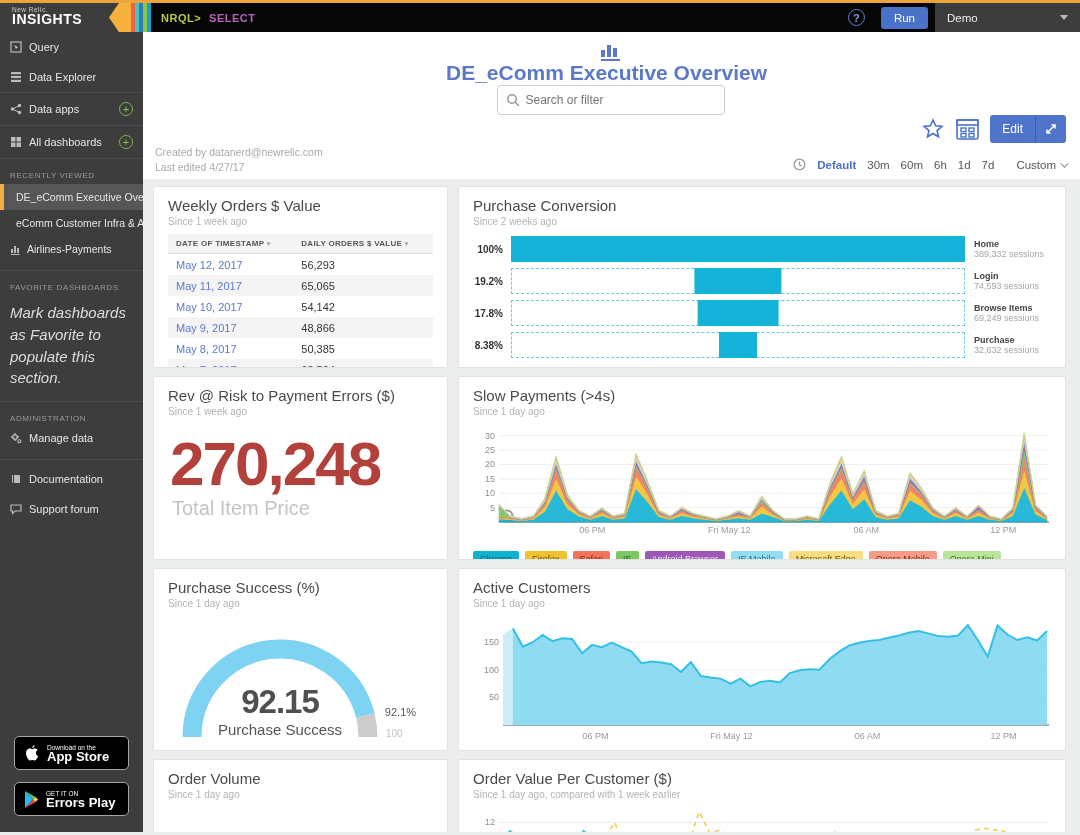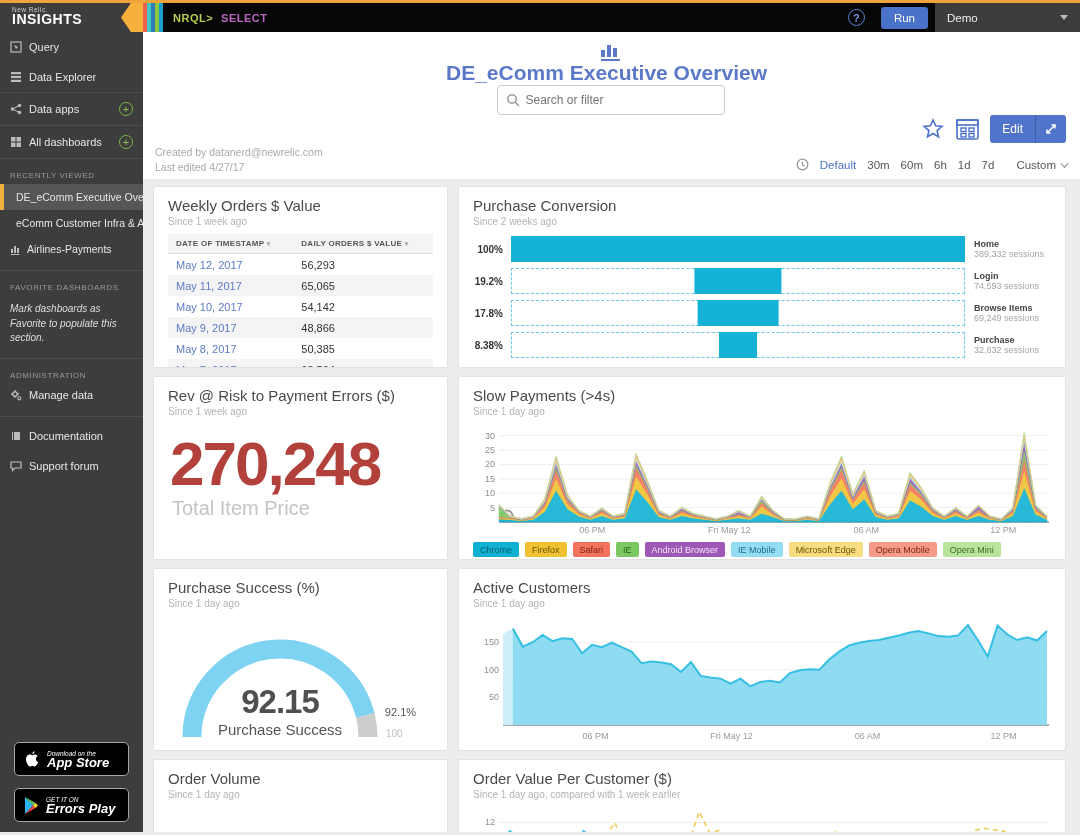--- a/index.html
+++ b/index.html
@@ -2,21 +2,21 @@
 <html><head>
 <meta charset="utf-8">
 <style>
   * { margin:0; padding:0; box-sizing:border-box; }
   html,body { background:#222; }
   body { font-family:"Liberation Sans", sans-serif; }
   .app { position:relative; width:1080px; height:835px; background:#eceeed; overflow:hidden; }
 
   
   .topbar { display:flex; height:32px; background:#060606; border-top:3px solid #eda43c; }
-  .brand-zone { position:relative; width:143px; background:#3d3d3d; flex:none; padding:3px 0 0 12px; }
+  .brand-zone { position:relative; width:131px; background:#3d3d3d; flex:none; padding:3px 0 0 12px; }
   .brand-small { font-size:6.5px; color:#cfcfcf; letter-spacing:.5px; }
   .brand-main { font-size:14px; font-weight:bold; color:#fff; letter-spacing:.5px; line-height:13px; }
   .stripes { position:absolute; right:-20px; top:0; height:29px; display:flex; z-index:3; }
   .stripe-chev { width:22px; height:29px; background:#f6b03c; clip-path:polygon(45% 0,100% 0,100% 100%,45% 100%,0 50%); }
   .stripe { width:4px; height:29px; }
   .nrql-zone { flex:1; display:flex; align-items:center; padding-left:30px; gap:8px; }
   .nrql-prompt { color:#b9cc4f; font-size:11px; font-weight:bold; letter-spacing:.5px; }
   .nrql-cmd { color:#b965c0; font-size:11px; font-weight:bold; letter-spacing:.5px; }
   .topbar-right { display:flex; align-items:center; flex:none; }
   .help-circle { width:17px; height:17px; border:1.5px solid #5d7fd3; border-radius:50%; color:#7d9ae0; font-size:11px; font-weight:bold; display:flex; align-items:center; justify-content:center; margin-right:16px; cursor:pointer; }
@@ -31,42 +31,42 @@
 
   
   .side-item { display:flex; align-items:center; gap:7px; padding:9px 10px; cursor:pointer; }
   .side-item svg { flex:none; }
   .side-label { white-space:nowrap; overflow:hidden; }
   .side-div { border-top:1px solid #4e4e4e; }
   .side-heading { font-size:8px; color:#9a9a9a; letter-spacing:.6px; padding:12px 10px 4px 10px; }
   .recent-item { display:flex; align-items:center; gap:6px; padding:7px 8px 7px 10px; cursor:pointer; font-size:10.5px; white-space:nowrap; overflow:hidden; }
   .recent-item.active { background:#565656; border-left:4px solid #f0b142; padding-left:6px; }
   .plus-circle { margin-left:auto; width:14px; height:14px; border:1.5px solid #7ab648; border-radius:50%; color:#8bc34a; display:flex; align-items:center; justify-content:center; font-size:11px; line-height:1; cursor:pointer; }
-  .fav-note { font-style:italic; font-size:10px; color:#dedede; padding:6px 12px 12px 10px; line-height:1.45; }
-  .badges { margin-top:auto; padding:0 14px 10px 14px;font-style:italic; }
+  .fav-note { font-style:italic; font-size:15px; color:#dedede; padding:6px 12px 12px 10px; line-height:1.45; }
+  .badges { margin-top:auto; padding:0 14px 16px 14px; }
   .store-badge { width:100%; height:34px; background:#000; border:1px solid #a6a6a6; border-radius:5px; display:flex; align-items:center; gap:7px; padding:0 9px; margin-top:12px; cursor:pointer; }
   .store-badge .b1 { font-size:6.5px; color:#fff; }
   .store-badge .b2 { font-size:13px; color:#fff; font-weight:bold; line-height:12px; }
 
   
   .page-header { background:#fff; padding:9px 14px 4px 12px; flex:none; }
   .ph-row1 { display:flex; align-items:center;flex-direction:column; }
   .page-title { color:#5b79c8; font-size:21px; margin-left:8px; margin-right:16px; white-space:nowrap; }
   .search-box { position:relative; }
   .search-box input { width:228px; height:30px; border:1px solid #ccc; border-radius:4px; padding:0 8px 0 28px; font-size:12px; color:#555; font-family:"Liberation Sans",sans-serif; outline:none; }
   .ph-actions { margin-left:auto; display:flex; align-items:center; gap:10px; }
   .edit-btn { display:flex; align-items:center; background:#4f74c9; border-radius:3px; color:#fff; font-size:12px; cursor:pointer; height:28px; }
   .edit-btn .lbl { padding:0 12px; }
   .edit-btn .sep { width:1px; height:28px; background:#3c5ea8; }
   .edit-btn .exp { padding:0 9px; display:flex; align-items:center; }
   .ph-row2 { display:flex; align-items:flex-end; justify-content:space-between; margin-top:2px; }
   .meta { font-size:10.5px; color:#a9a9a9; line-height:1.45; }
   .time-row { display:flex; align-items:center; gap:11px; font-size:11.5px; color:#555; padding-bottom:4px; }
   .time-opt { cursor:pointer; }
-  .time-opt.active { color:#4a72c8; font-weight:normal; }
+  .time-opt.active { color:#4a72c8; font-weight:bold; }
   .custom-opt { display:flex; align-items:center; gap:4px; cursor:pointer; }
   .chev { width:6px; height:6px; border-right:1.5px solid #888; border-bottom:1.5px solid #888; transform:rotate(45deg) translateY(-2px); }
 
   
   .canvas { flex:1; overflow:hidden; padding:7px 14px 0 10px; }
   .grid { display:grid; grid-template-columns:295px 1fr; gap:8px 10px; }
   .card { background:#fff; border:1px solid #e2e2e2; border-radius:2px; padding:10px 14px; overflow:hidden; }
   .card.h1 { height:182px; } .card.h2 { height:184px; } .card.h3 { height:183px; } .card.h4 { height:300px; }
   .w-title { font-size:15px; color:#4a4a4a; }
   .w-sub { font-size:10px; color:#b3b3b3; margin-top:2px; }
@@ -90,21 +90,21 @@
   .f-bar { position:absolute; top:0; bottom:0; left:50%; transform:translateX(-50%); background:#13b2d6; }
   .f-names { width:86px; flex:none; padding-left:9px; }
   .f-name { font-size:9px; font-weight:bold; color:#444; }
   .f-sess { font-size:9px; color:#a5a5a5; }
 
   
   .big-number { font-size:62px; font-weight:bold; color:#b2413c; letter-spacing:-2px; margin:16px 0 2px 2px; line-height:1; }
   .big-label { font-size:20px; color:#c4c4c4; margin-left:4px; }
 
   
-  .legend { display:flex; flex-wrap:nowrap; gap:6px; margin-top:3px; overflow:hidden; }
+  .legend { display:flex; flex-wrap:nowrap; gap:6px; margin-top:12px; overflow:hidden; }
   .chip { font-size:9px; padding:2.5px 7px; border-radius:2px; white-space:nowrap; cursor:pointer; }
 
   .chart-wrap { margin-top:6px; }
   svg text { font-family:"Liberation Sans",sans-serif; }
 </style>
 </head>
 <body>
 
 <div class="app">
 

